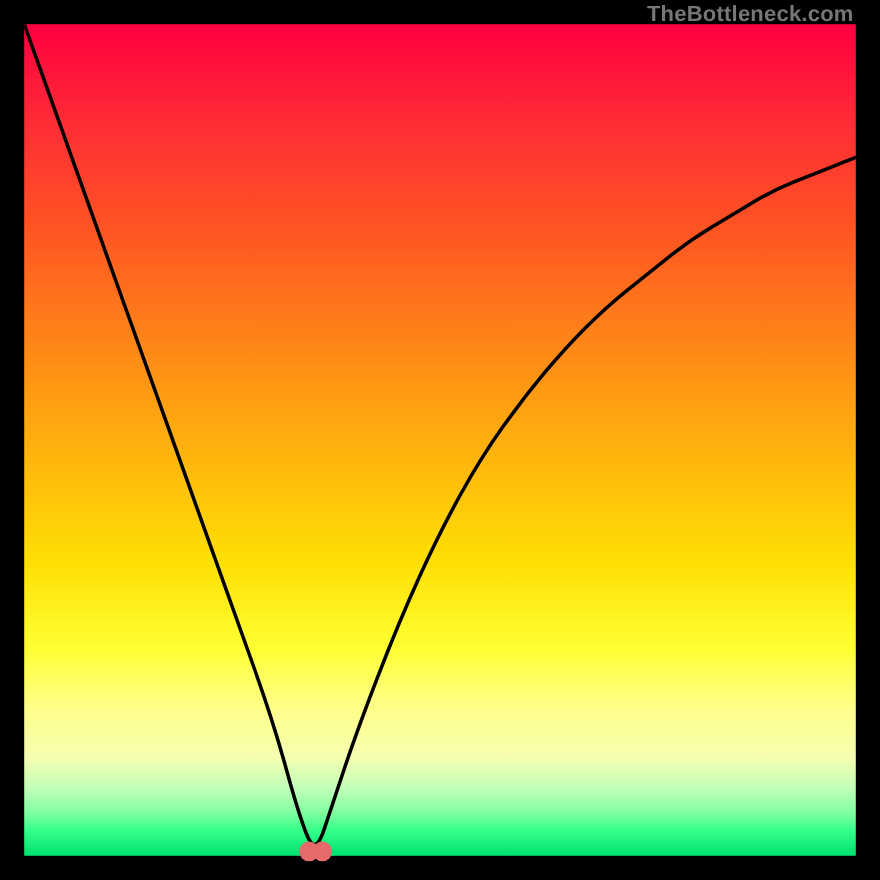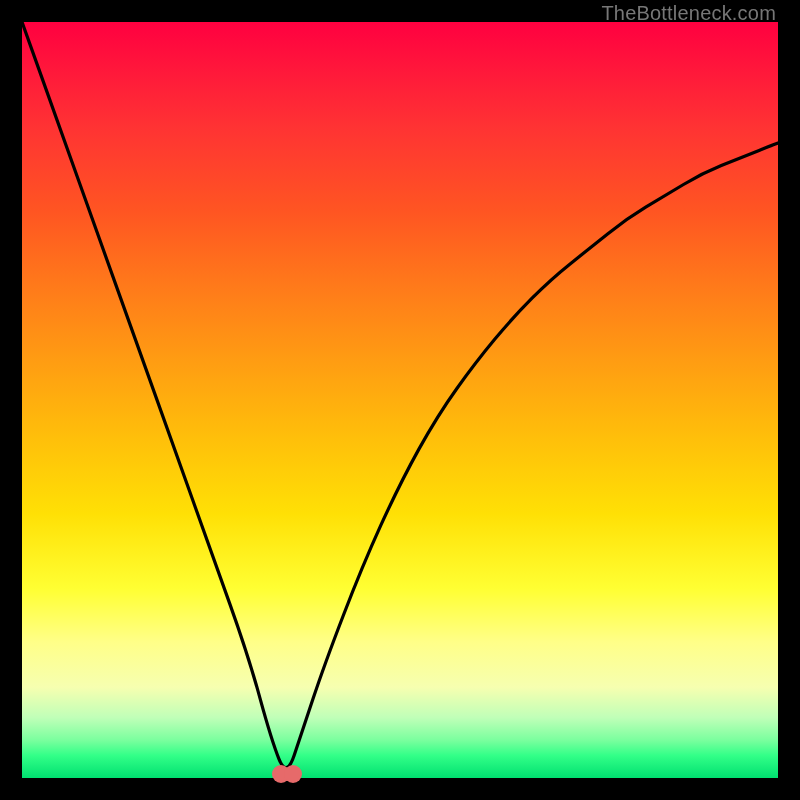--- a/index.html
+++ b/index.html
@@ -42,21 +42,21 @@
       #00e070 100%
     );
   }
   .watermark {
     position: absolute;
     top: 2px;
     right: 24px;
     font-family: Arial, Helvetica, sans-serif;
     font-size: 20px;
     color: #777;
-    font-weight: 400;
+    font-weight: 700;
     letter-spacing: 0.2px;
   }
   svg.curve {
     position: absolute;
     left: 0;
     top: 0;
   }
   .marker {
     position: absolute;
     background: #e66a6a;

